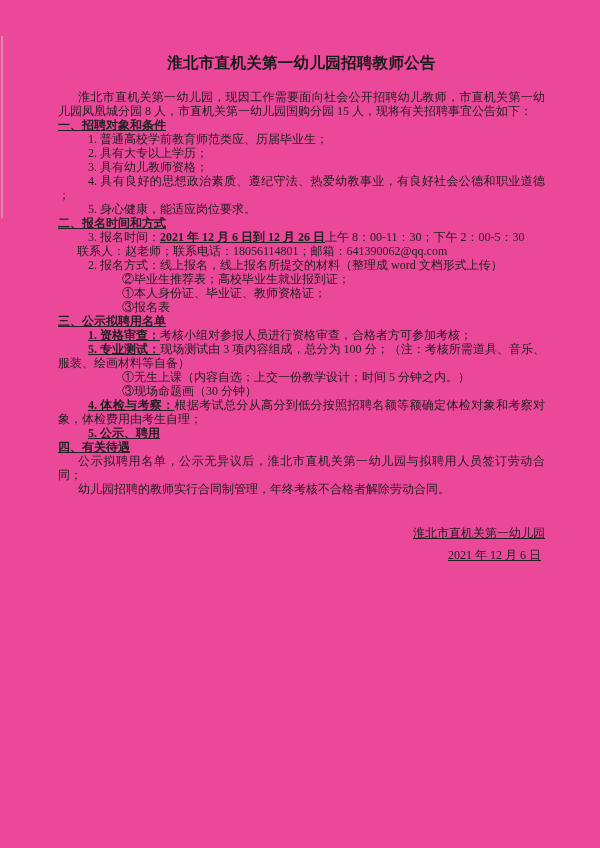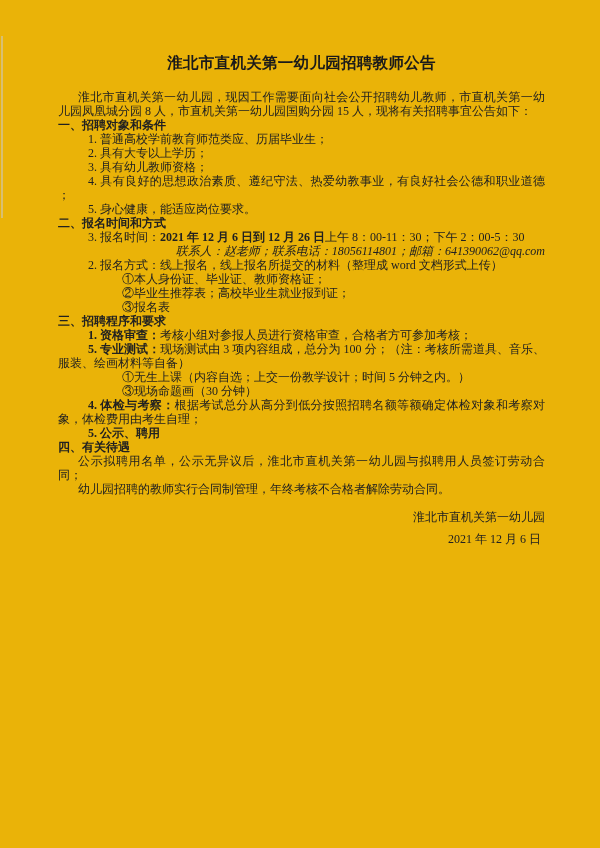--- a/index.html
+++ b/index.html
@@ -1,19 +1,19 @@
 <!DOCTYPE html>
 <html><head>
 <meta charset="utf-8">
 <style>
   html, body { margin: 0; padding: 0; background: #ffffff; }
   .page {
     width: 600px;
     height: 848px;
-    background: #eab308;
+    background: #ec4899;
     box-sizing: border-box;
     padding: 50px 55px 0 58px;
     position: relative;
     overflow: hidden;
     font-family: "Liberation Serif", "DejaVu Serif", serif;
     color: #212121;
   }
   .edge-artifact {
     position: absolute;
     left: 1px;
@@ -35,28 +35,29 @@
   }
   .doc-body .line {
     margin: 0;
     font-size: 12px;
     line-height: 14px;
     text-align: justify;
   }
   .line.paragraph { text-indent: 20px; }
   .line.item      { text-indent: 30px; }
   .line.sub-item  { text-indent: 64px; text-align: left; }
-  .line.contact   { text-indent: 19px; text-align: right; font-style: italic; }
+  .line.contact   { text-indent: 19px; text-align: left; }
   .line.heading   { font-weight: 700; text-indent: 0; }
-  .b { font-weight: 700; }
+  .b { font-weight: 700; text-decoration: underline; }
   .signature {
-    margin-top: 10px;
+    margin-top: 26px;
     text-align: right;
     font-size: 12px;
     line-height: 22px;
+    text-decoration: underline;
   }
   .sig-date { padding-right: 4px; }
 </style>
 </head>
 <body>
 
 <div class="page">
   <div class="edge-artifact"></div>
 
   <h1 class="doc-title">淮北市直机关第一幼儿园招聘教师公告</h1>
@@ -66,24 +67,24 @@
       <p class="line heading"><span class="b">一、招聘对象和条件</span></p>
       <p class="line item"><span>1. 普通高校学前教育师范类应、历届毕业生；</span></p>
       <p class="line item"><span>2. 具有大专以上学历；</span></p>
       <p class="line item"><span>3. 具有幼儿教师资格；</span></p>
       <p class="line item"><span>4. 具有良好的思想政治素质、遵纪守法、热爱幼教事业，有良好社会公德和职业道德 ；</span></p>
       <p class="line item"><span>5. 身心健康，能适应岗位要求。</span></p>
       <p class="line heading"><span class="b">二、报名时间和方式</span></p>
       <p class="line item"><span>3. 报名时间：</span><span class="b">2021 年 12 月 6 日到 12 月 26 日</span><span>上午 8：00-11：30；下午 2：00-5：30</span></p>
       <p class="line contact"><span>联系人：赵老师；联系电话：18056114801；邮箱：641390062@qq.com</span></p>
       <p class="line item"><span>2. 报名方式：线上报名，线上报名所提交的材料（整理成 word 文档形式上传）</span></p>
+      <p class="line sub-item"><span>②毕业生推荐表；高校毕业生就业报到证；</span></p>
       <p class="line sub-item"><span>①本人身份证、毕业证、教师资格证；</span></p>
-      <p class="line sub-item"><span>②毕业生推荐表；高校毕业生就业报到证；</span></p>
       <p class="line sub-item"><span>③报名表</span></p>
-      <p class="line heading"><span class="b">三、招聘程序和要求</span></p>
+      <p class="line heading"><span class="b">三、公示拟聘用名单</span></p>
       <p class="line item"><span class="b">1. 资格审查：</span><span>考核小组对参报人员进行资格审查，合格者方可参加考核；</span></p>
       <p class="line item"><span class="b">5. 专业测试：</span><span>现场测试由 3 项内容组成，总分为 100 分；（注：考核所需道具、音乐、服装、绘画材料等自备）</span></p>
       <p class="line sub-item"><span>①无生上课（内容自选；上交一份教学设计；时间 5 分钟之内。）</span></p>
       <p class="line sub-item"><span>③现场命题画（30 分钟）</span></p>
       <p class="line item"><span class="b">4. 体检与考察：</span><span>根据考试总分从高分到低分按照招聘名额等额确定体检对象和考察对象，体检费用由考生自理；</span></p>
       <p class="line item"><span class="b">5. 公示、聘用</span></p>
       <p class="line heading"><span class="b">四、有关待遇</span></p>
       <p class="line paragraph"><span>公示拟聘用名单，公示无异议后，淮北市直机关第一幼儿园与拟聘用人员签订劳动合同；</span></p>
       <p class="line paragraph"><span>幼儿园招聘的教师实行合同制管理，年终考核不合格者解除劳动合同。</span></p>
     </div>

